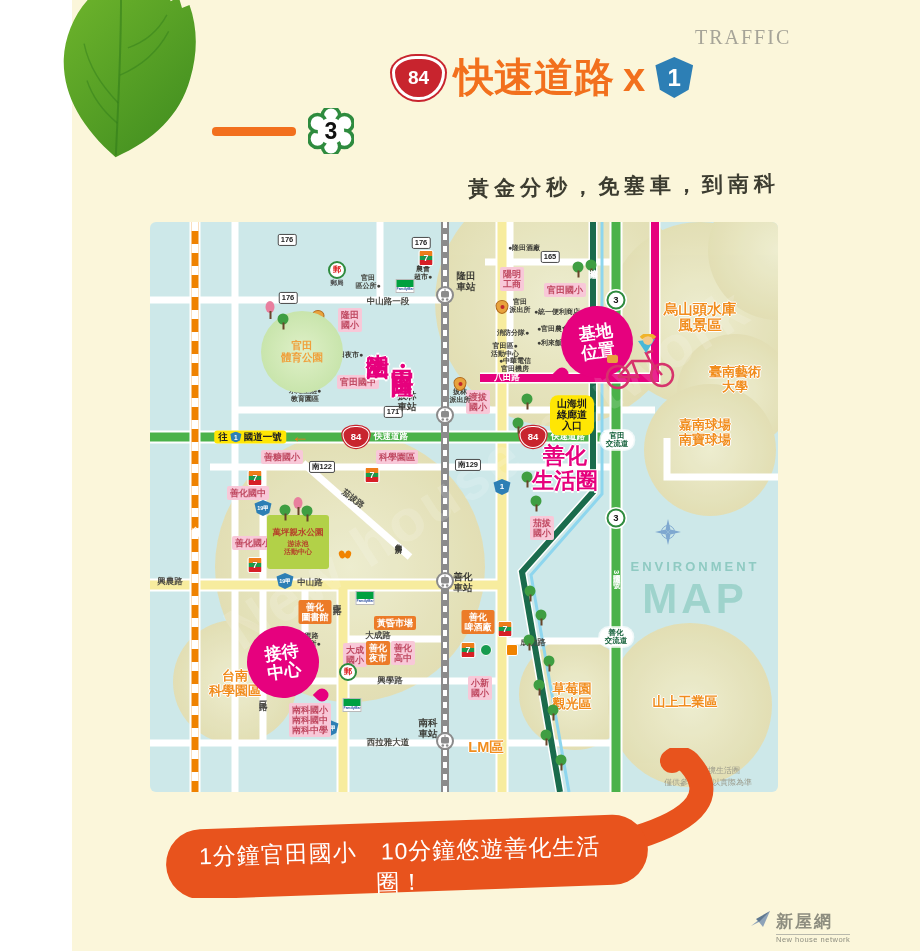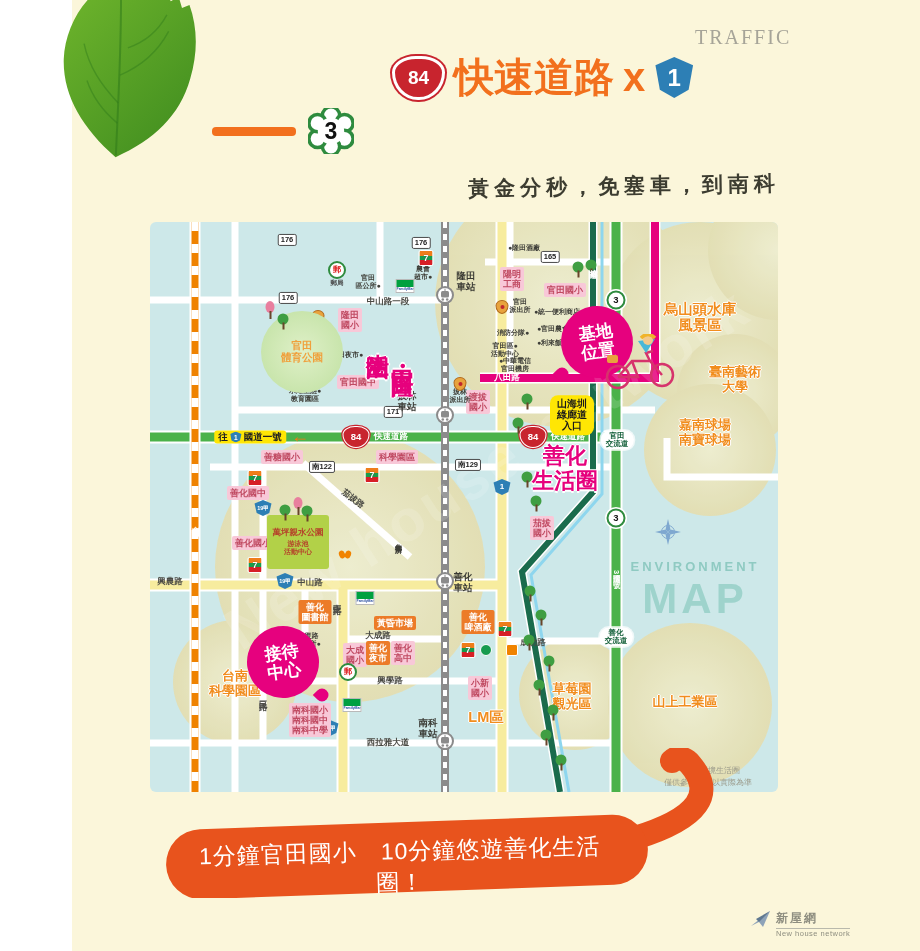--- a/index.html
+++ b/index.html
@@ -113,21 +113,21 @@
   .bfly::before{left:0;transform:rotate(-20deg);}
   .bfly::after{right:0;transform:rotate(20deg);}
   .sticon,.compass{z-index:5;}
   .bike{position:absolute;left:450px;top:112px;z-index:7;}
   
   .bubble-svg{position:absolute;left:140px;top:748px;z-index:8;}
   .bubble-text{position:absolute;left:180px;top:836px;width:440px;text-align:center;font-size:23px;
       color:#fff;letter-spacing:1px;z-index:9;transform:rotate(-1.5deg);}
   .brand{position:absolute;left:750px;top:910px;display:flex;align-items:flex-start;gap:4px;z-index:3;}
   .brand .bt{display:flex;flex-direction:column;}
-  .brand .bname{font-size:12px;color:#8e8e80;font-weight:bold;letter-spacing:2px;}
+  .brand .bname{font-size:17px;color:#8e8e80;font-weight:bold;letter-spacing:2px;}
   .brand .bsub{font-size:7.5px;color:#8e8e80;letter-spacing:.5px;border-top:1px solid #b9b9ac;margin-top:1px;}
 </style>
 </head>
 <body>
 
 <div class="white-strip"></div>
 
 <div class="leaf">
   <svg width="150" height="180" viewBox="0 0 150 180">
     <defs>
@@ -581,21 +581,21 @@
         <span>台南</span>
         <span>科學園區</span>
       </div>
       <div class="lm oarea" style="left: 422px; top: 475px;">
         <span>草莓園</span>
         <span>觀光區</span>
       </div>
       <div class="lm oarea" style="left: 535px; top: 480px;">
         <span>山上工業區</span>
       </div>
-      <div class="lm oarea big" style="left: 322px; top: 495px; padding-left: 28px;">
+      <div class="lm oarea big" style="left: 322px; top: 525px; padding-left: 28px;">
         <span>LM區</span>
       </div>
       <div class="lm txt pv" style="left: 252px; top: 132px;">
         <span>官田・隆田</span>
       </div>
       <div class="lm txt pv" style="left: 227px; top: 116px;">
         <span>生活圈</span>
       </div>
       <div class="lm txt ph" style="left: 415px; top: 247px;">
         <span>善化</span>

